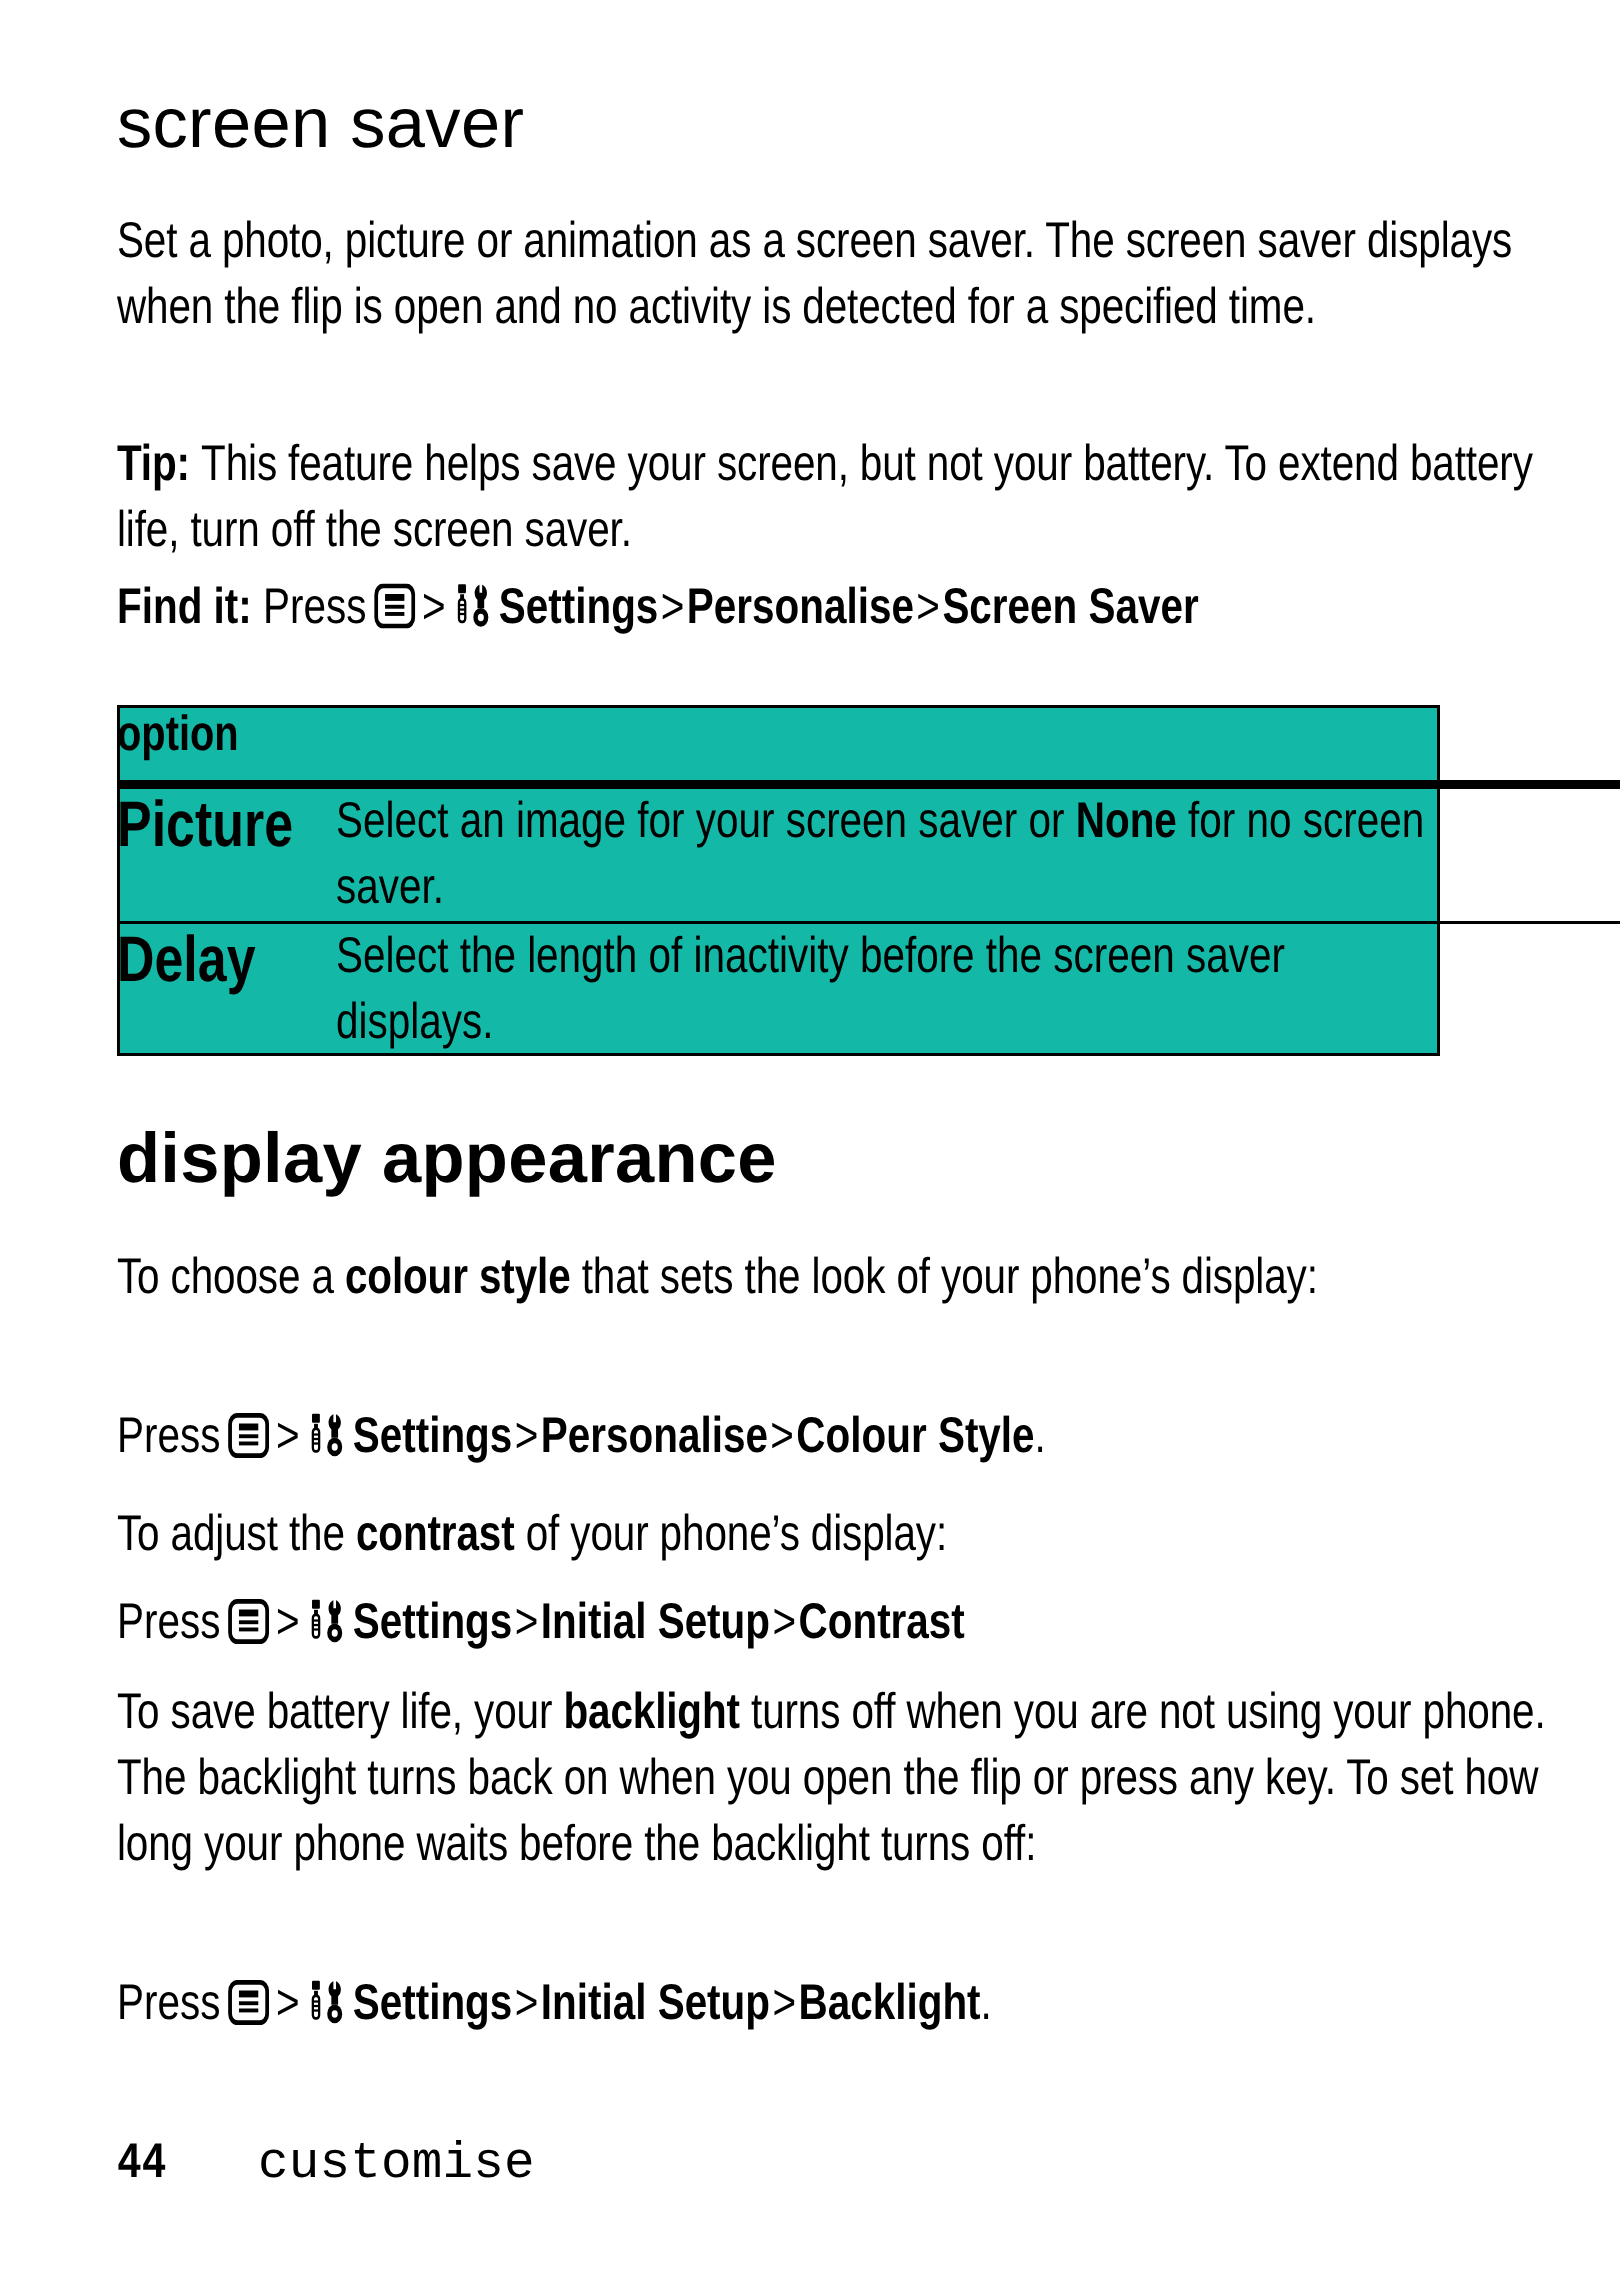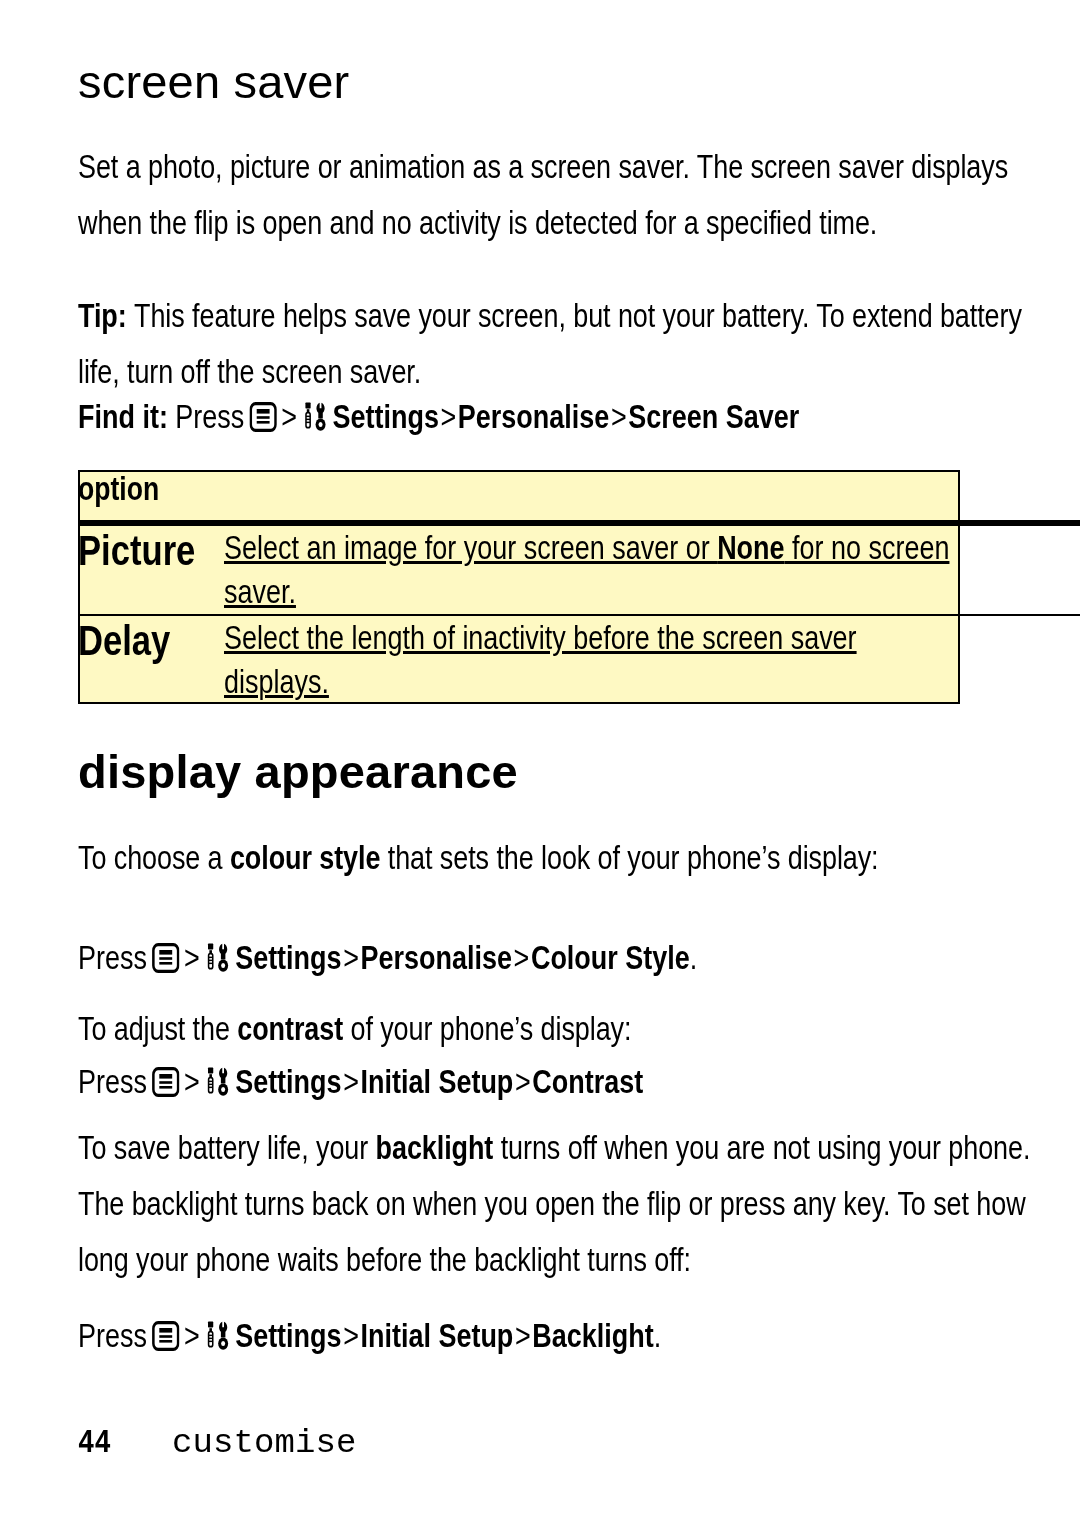--- a/index.html
+++ b/index.html
@@ -39,21 +39,21 @@
   }
 
   
   p.body {
     position: absolute;
     margin: 0;
     padding: 0;
     font-family: "Liberation Sans", sans-serif;
     font-weight: 400;
     font-size: 33.5px;
-    line-height: 56px;
+    line-height: 44px;
     letter-spacing: -0.1px;
     color: #000;
     width: 960px;
   }
   p.body .inner {
     display: block;
     transform: scaleX(0.805);
     transform-origin: left top;
     width: 1192px;
   }
@@ -87,22 +87,21 @@
     line-height: 0;
   }
   .icon.menu { width: 34px; height: 30px; margin: 0 4px 0 6px; }
   .icon.tools { width: 34px; height: 32px; margin: 0 4px 0 4px; vertical-align: -5px; }
 
   
   .opt-table {
     position: absolute;
     border-collapse: collapse;
     border-spacing: 0;
-    background: #fef9c3;
-    text-decoration: underline;
+    background: #14b8a6;
   }
   .opt-table .thin-box {
     position: absolute;
     left: 0; top: 0;
     width: 100%; height: 100%;
     border: 2px solid #000;
     box-sizing: border-box;
     pointer-events: none;
   }
   .opt-table table { border-collapse: collapse; width: 100%; }
@@ -193,21 +192,21 @@
   <p class="body" style="left:78px; top:139px;">
     <span class="inner">Set a photo, picture or animation as a screen saver. The screen saver displays when the flip is open and no activity is detected for a specified time.</span>
   </p>
 
   <p class="body" style="left:78px; top:288px;">
     <span class="inner">
       <b>Tip:</b><span>&nbsp;</span><span>This feature helps save your screen, but not your battery. To extend battery life, turn off the screen saver.</span>
     </span>
   </p>
 
-  <div class="navline" style="left:78px; top:396px;text-align:right;">
+  <div class="navline" style="left:78px; top:384px;text-align:right;">
     <span class="inner"><b class="bld">Find it:</b><span>&nbsp;</span><span class="reg">Press</span><span class="icon menu"><svg viewBox="0 0 34 30" width="34" height="30" aria-hidden="true">
             <rect x="1.6" y="1.6" width="30.8" height="26.8" rx="6" ry="6" fill="#fff" stroke="#000" stroke-width="3.2"></rect>
             <rect x="9" y="7" width="16" height="4.6" fill="#000"></rect>
             <rect x="9" y="14.2" width="16" height="2.6" fill="#000"></rect>
             <rect x="9" y="19" width="16" height="2.6" fill="#000"></rect>
           </svg></span><span class="sep">&gt;</span><span class="icon tools"><svg viewBox="0 0 34 32" width="34" height="32" aria-hidden="true">
             <g fill="#000">
               <rect x="4.5" y="1.5" width="6.5" height="6" rx="0.8"></rect>
               <rect x="6.2" y="8.2" width="3.2" height="3.2"></rect>
               <rect x="5.2" y="11.6" width="5.2" height="15" rx="2.2" fill="#fff" stroke="#000" stroke-width="1.9"></rect>

